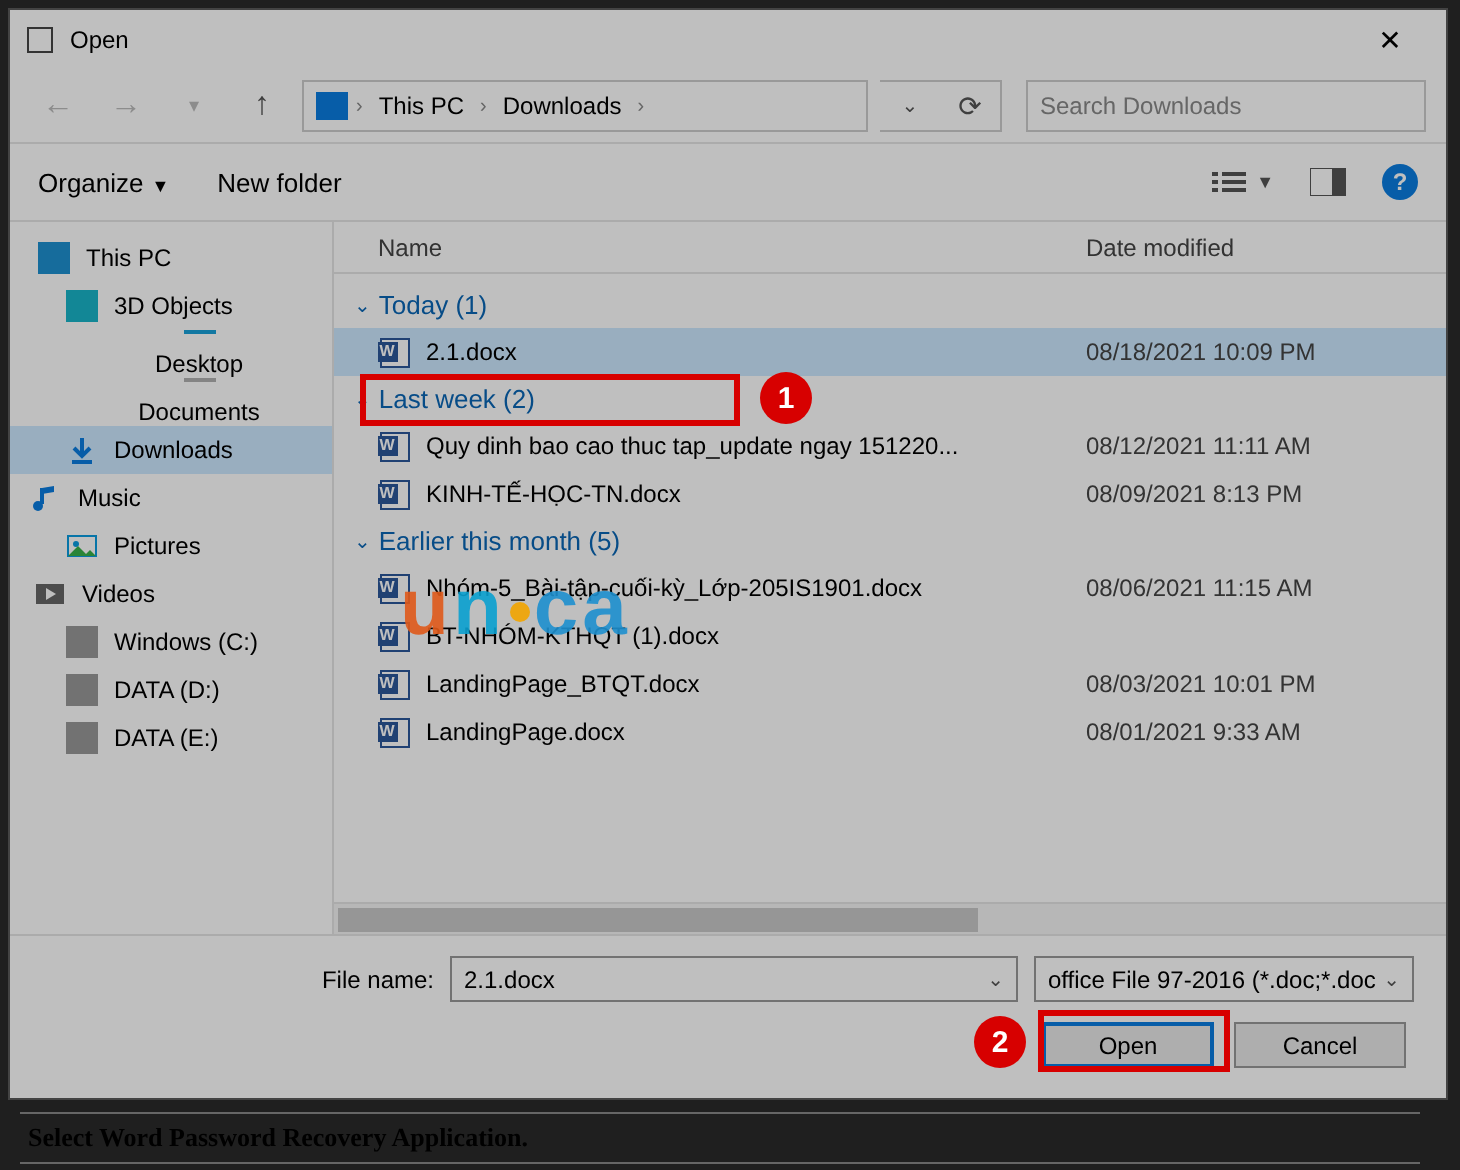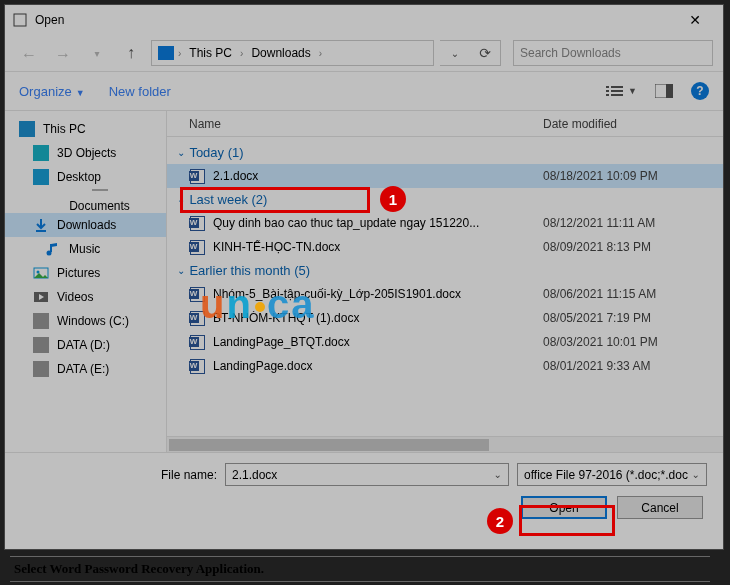--- a/index.html
+++ b/index.html
@@ -65,21 +65,21 @@
   .addrtools div{width:30px;text-align:center;color:#555;font-size:14px;}
   .searchbox{
     width:200px;height:26px;border:1px solid #ccc;margin-left:6px;
     display:flex;align-items:center;padding:0 6px;color:#888;
   }
   
   .toolbar{
     height:40px;border-bottom:1px solid #e5e5e5;border-top:1px solid #e5e5e5;
     display:flex;align-items:center;padding:0 14px;gap:24px;
   }
-  .toolbar .link{color:#3b82f6;font-size:13px;}
+  .toolbar .link{color:#000000;font-size:13px;}
   .toolbar .link .drop{font-size:9px;margin-left:4px;}
   .toolbar .spacer{flex:1;}
   .toolbar .viewbtns{display:flex;gap:18px;align-items:center;}
   .toolbar .viewbtns .vb{color:#555;font-size:14px;display:flex;align-items:center;gap:4px;}
   .toolbar .help{width:18px;height:18px;border-radius:50%;background:#0a7de0;color:#fff;display:flex;align-items:center;justify-content:center;font-size:12px;font-weight:bold;}
   
   .body{flex:1;display:flex;min-height:0;}
   .sidebar{
     width:162px;border-right:1px solid #e5e5e5;
     overflow:hidden;padding-top:6px;
@@ -107,21 +107,21 @@
   .row{display:flex;align-items:center;height:24px;padding-left:22px;gap:8px;}
   .row .ficon{width:16px;height:16px;display:flex;align-items:center;justify-content:center;}
   .row .fname{flex:1;color:#000;white-space:nowrap;overflow:hidden;text-overflow:ellipsis;}
   .row .fdate{width:180px;color:#444;}
   .row.selected{background:#cce8ff;}
   .wordicon{width:15px;height:15px;background:#fff;border:1px solid #2b579a;position:relative;}
   .wordicon::before{content:"W";position:absolute;left:-2px;top:1px;width:10px;height:10px;background:#2b579a;color:#fff;font-size:8px;font-weight:bold;text-align:center;line-height:10px;}
   .hscroll{height:16px;border-top:1px solid #e5e5e5;background:#f4f4f4;position:relative;}
   .hscroll .thumb{position:absolute;left:2px;top:2px;height:12px;width:320px;background:#c8c8c8;}
   
-  .bottom{border-top:1px solid #e5e5e5;padding:10px 16px 30px;display:flex;flex-direction:column;gap:10px;}
+  .bottom{border-top:1px solid #e5e5e5;padding:10px 16px 15px;display:flex;flex-direction:column;gap:10px;}
   .fnrow{display:flex;align-items:center;gap:8px;}
   .fnrow .lbl{width:196px;text-align:right;color:#000;}
   .fnrow .combo{height:23px;border:1px solid #999;background:#fff;display:flex;align-items:center;padding:0 6px;justify-content:space-between;}
   .fnrow .fnbox{flex:1;}
   .fnrow .filterbox{width:190px;}
   .fnrow .combo .drop{font-size:10px;color:#555;}
   .btnrow{display:flex;justify-content:flex-end;gap:10px;padding-right:4px;}
   .btn{width:86px;height:23px;border:1px solid #999;background:#e8e8e8;display:flex;align-items:center;justify-content:center;color:#000;}
   .btn.primary{border:2px solid #0a7de0;background:#e8e8e8;}
   
@@ -209,52 +209,52 @@
   <div class="body">
     <div class="sidebar">
       <div class="sb-item">
           <span class="sb-icon pc"></span>
           <span>This PC</span>
         </div>
       <div class="sb-item" style="padding-left:28px;text-align:center;">
           <span class="sb-icon cube"></span>
           <span>3D Objects</span>
         </div>
-      <div class="sb-item" style="padding-left:28px;">
+      <div class="sb-item" style="padding-left:28px;flex-direction:column;">
           <span class="sb-icon desk"></span>
           <span>Desktop</span>
         </div>
       <div class="sb-item" style="padding-left:28px;flex-direction:column;">
           <span class="sb-icon doc"></span>
           <span>Documents</span>
         </div>
       <div class="sb-item sel" style="padding-left:28px;">
           <span class="sb-icon dl"><svg width="16" height="16">
               <path d="M8 2 L8 10 M4 7 L8 11 L12 7" stroke="#0a7de0" stroke-width="2" fill="none"></path>
               <rect x="3" y="13" width="10" height="2" fill="#0a7de0"></rect>
             </svg></span>
           <span>Downloads</span>
         </div>
-      <div class="sb-item" style="padding-left:40px;">
+      <div class="sb-item" style="padding-left:10px;">
           <span class="sb-icon music"><svg width="16" height="16">
               <path d="M6 3 L6 11" stroke="#0a7de0" stroke-width="2"></path>
               <circle cx="4" cy="12" r="2.5" fill="#0a7de0"></circle>
               <path d="M6 3 L12 2 L12 5 L6 6" fill="#0a7de0"></path>
             </svg></span>
           <span>Music</span>
         </div>
       <div class="sb-item" style="padding-left:28px;">
           <span class="sb-icon pic"><svg width="16" height="16">
               <rect x="1" y="3" width="14" height="10" fill="none" stroke="#0a9de0"></rect>
               <circle cx="5" cy="7" r="1.5" fill="#0a9de0"></circle>
               <path d="M1 13 L6 8 L10 12 L12 10 L15 13" fill="#38b048"></path>
             </svg></span>
           <span>Pictures</span>
         </div>
-      <div class="sb-item" style="padding-left:28px;">
+      <div class="sb-item" style="padding-left:12px;">
           <span class="sb-icon vid"><svg width="16" height="16">
               <rect x="1" y="3" width="14" height="10" fill="#666"></rect>
               <path d="M6 5 L11 8 L6 11 Z" fill="#fff"></path>
             </svg></span>
           <span>Videos</span>
         </div>
       <div class="sb-item" style="padding-left:28px;">
           <span class="sb-icon drive"></span>
           <span>Windows (C:)</span>
         </div>
@@ -313,21 +313,20 @@
               <span class="wordicon"></span>
             </span>
           <span class="fname">Nhóm-5_Bài-tập-cuối-kỳ_Lớp-205IS1901.docx</span>
           <span class="fdate">08/06/2021 11:15 AM</span>
         </div>
         <div class="row">
           <span class="ficon">
               <span class="wordicon"></span>
             </span>
           <span class="fname">BT-NHÓM-KTHQT (1).docx</span>
-          <span class="fdate">08/05/2021 7:19 PM</span>
         </div>
         <div class="row">
           <span class="ficon">
               <span class="wordicon"></span>
             </span>
           <span class="fname">LandingPage_BTQT.docx</span>
           <span class="fdate">08/03/2021 10:01 PM</span>
         </div>
         <div class="row">
           <span class="ficon">

